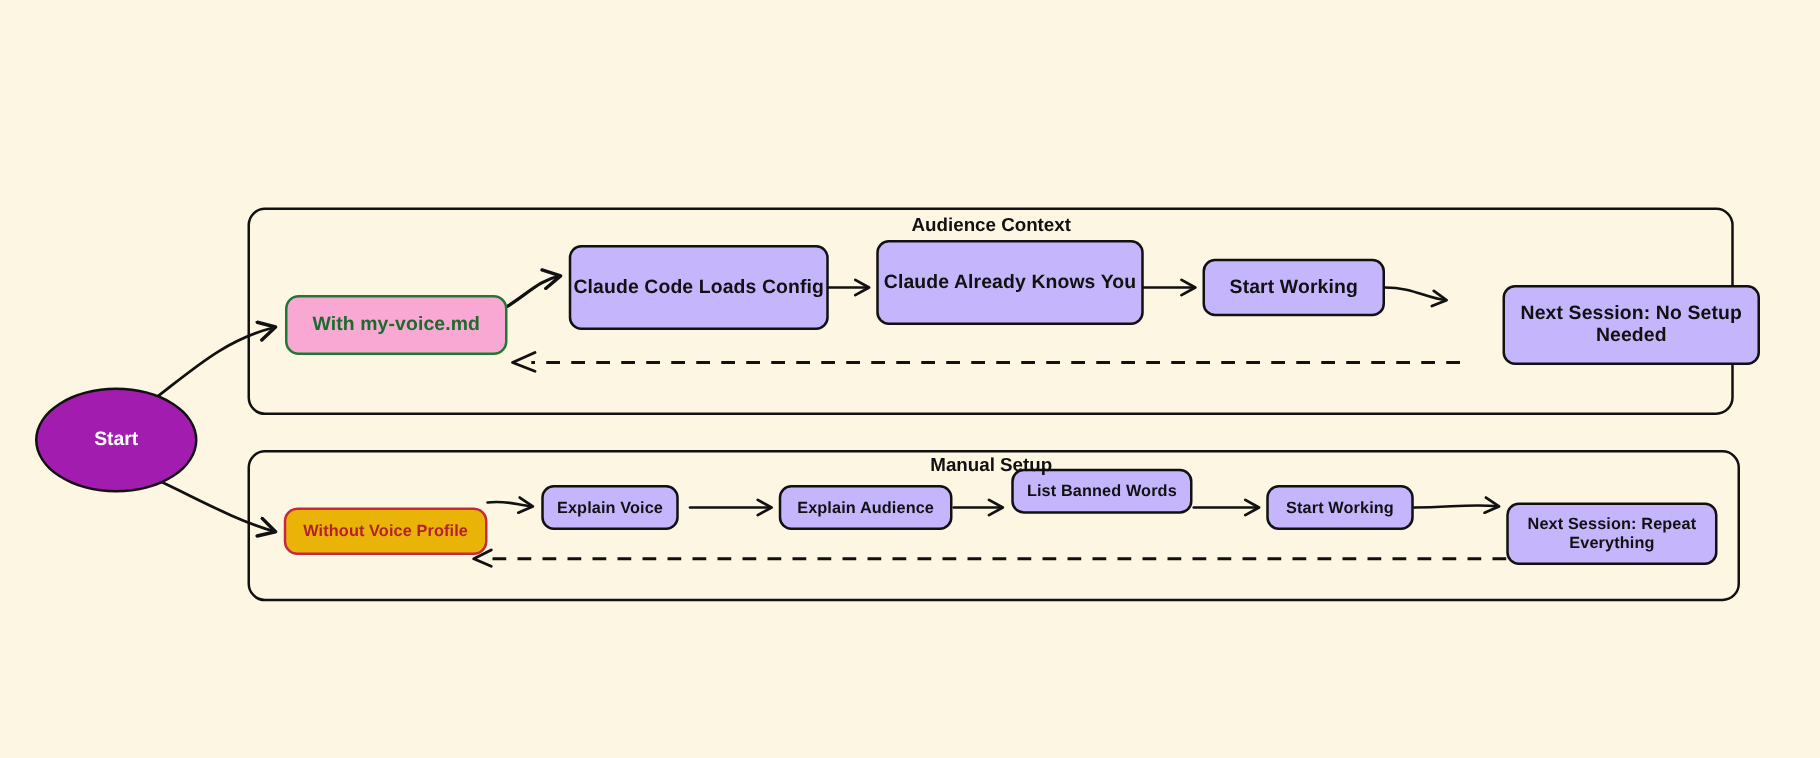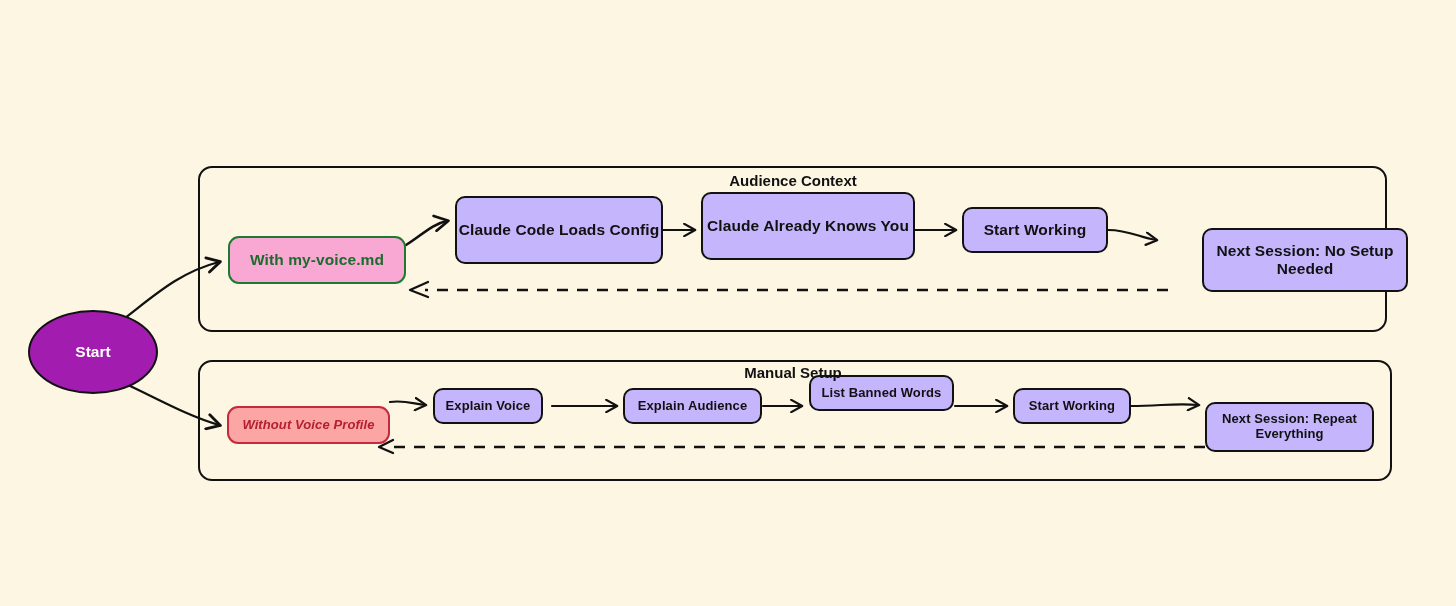--- a/index.html
+++ b/index.html
@@ -43,25 +43,24 @@
   .node-sm { font-size: 13px; }
   .node.green {
     border-color: #1e7a32;
     background: #f9a8d4;
     color: #1b6b2c;
     border-radius: 11px;
     border-width: 2.4px;
   }
   .node.red {
     border-color: #c32a3d;
-    background: #fca5a5;
+    background: #eab308;
     color: #b3202f;
     border-radius: 11px;
     border-width: 2.4px;
-    font-style: italic;
   }
   .ellipse {
     position: absolute;
     box-sizing: border-box;
     display: flex;
     align-items: center;
     justify-content: center;
     border: 2.2px solid #111111;
     border-radius: 50%;
     color: #ffffff;

